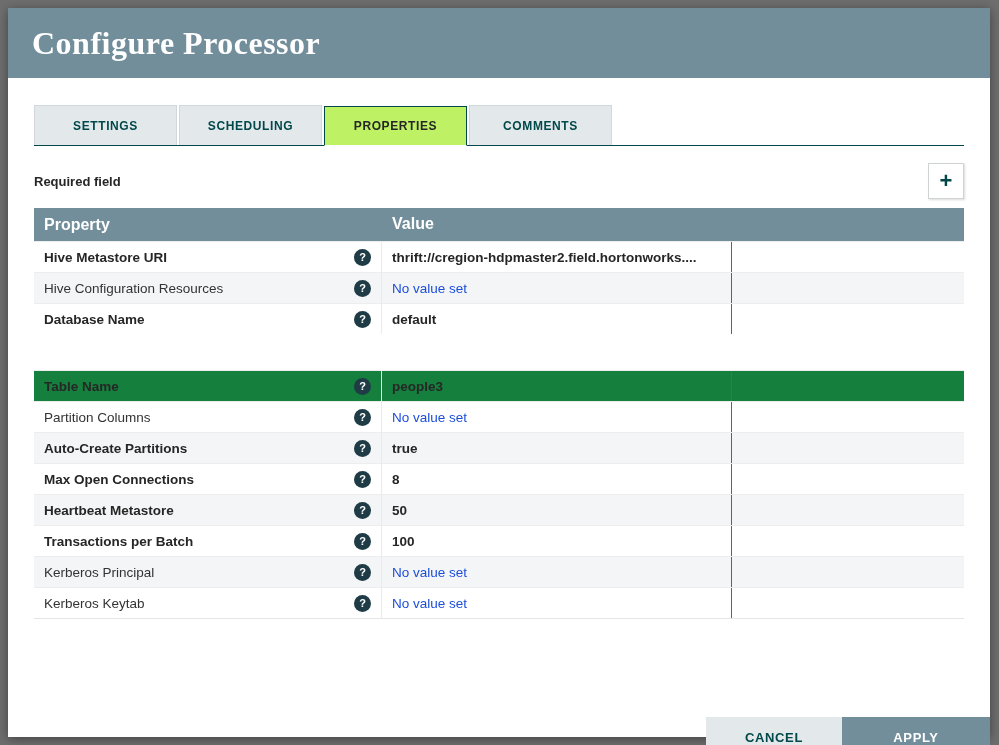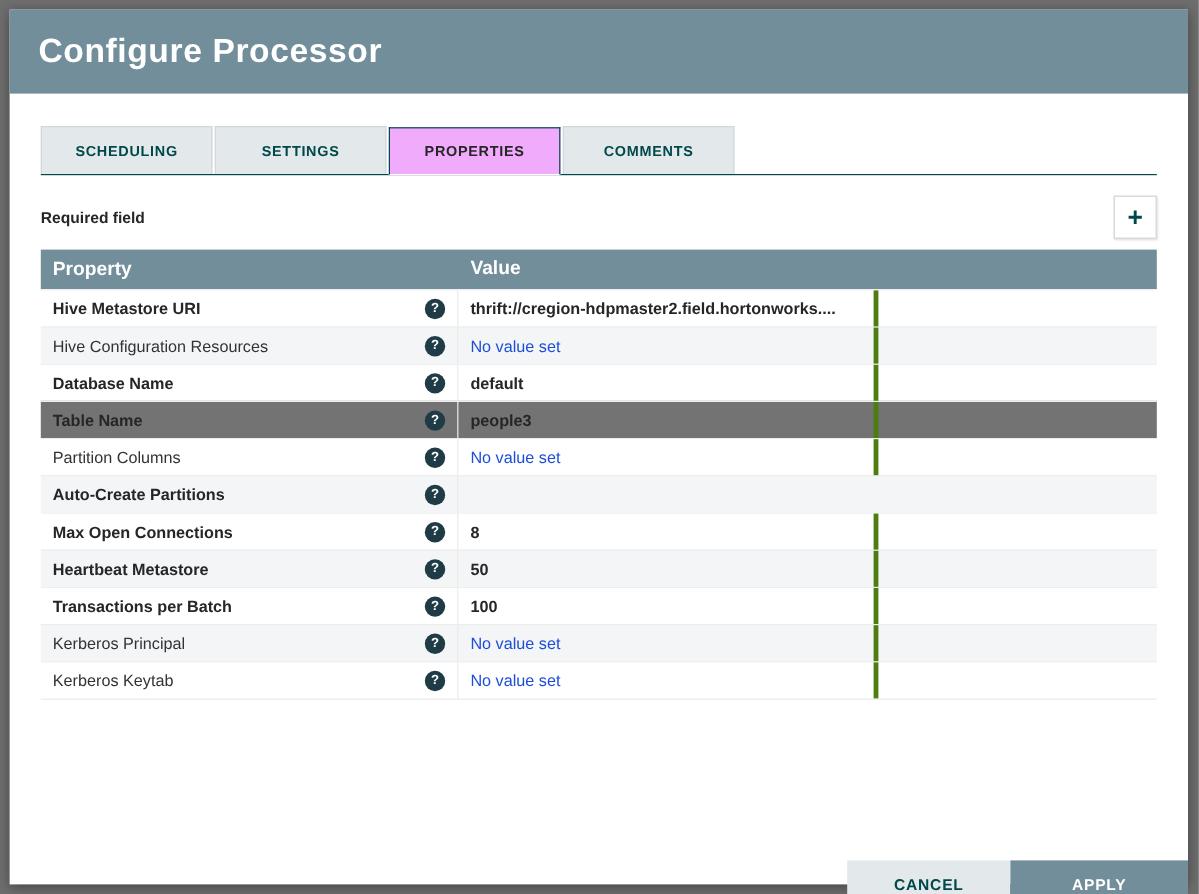--- a/index.html
+++ b/index.html
@@ -18,23 +18,23 @@
   }
   .dialog-header {
     height:70px;
     background:#728e9b;
     display:flex;
     align-items:center;
     padding:0 24px;
   }
   .dialog-title {
     color:#ffffff;
-    font-family:Liberation Sans, sans-serif;
-    font-weight:bold;
-    font-size:28px;
+    font-family:Liberation Serif, serif;
+    font-weight:bold;
+    font-size:32px;
     letter-spacing:.5px;
   }
   .dialog-body {
     position:relative;
     padding:0 26px;
     height:659px;
   }
   
   .tabs {
     display:flex;
@@ -52,21 +52,21 @@
     display:flex;
     align-items:center;
     justify-content:center;
     font-size:12px;
     font-weight:bold;
     letter-spacing:.05em;
     color:#004849;
     cursor:pointer;
   }
   .tab.active {
-    background:#f0abfc;
+    background:#bef264;
     border:1px solid #004849;
     border-bottom:1px solid #ffffff;
     margin-bottom:-1px;
     color:#262626;
   }
   
   .meta-row {
     margin-top:16px;
     display:flex;
     align-items:center;
@@ -107,28 +107,28 @@
   .trow {
     display:flex;
     height:31px;
     align-items:flex-start;
     background:#ffffff;
     border-top:1px solid #ededed;
     font-size:13.5px;
     color:#333333;
   }
   .trow:nth-child(even) { background:#f3f5f6; }
-  .trow.hl { background:#737373; }
+  .trow.hl { background:#15803d;margin-top:36px; }
   .cell { height:100%; display:flex; align-items:center; padding:0 10px; }
   .cell.prop {
     width:348px;
     justify-content:space-between;
     border-right:1px solid #eaeaea;
   }
-  .cell.val  { width:350px; border-right:4px solid #4d7c0f; white-space:nowrap; overflow:hidden; text-overflow:ellipsis; display:block; line-height:31px; }
+  .cell.val  { width:350px; border-right:1px solid #4d7c0f; white-space:nowrap; overflow:hidden; text-overflow:ellipsis; display:block; line-height:31px; }
   .cell.empty{ flex:1; }
   .thead .cell.prop, .thead .cell.val { border-right:1px solid rgba(255,255,255,.0); }
   .trow.req .pname { font-weight:bold; color:#262626; }
   .trow.set .cell.val { font-weight:bold; color:#262626; }
   .trow.unset .cell.val { color:#1d4ed8; font-weight:normal; }
   .help {
     width:17px; height:17px;
     min-width:17px;
     border-radius:50%;
     background:#1f3b45;
@@ -173,22 +173,22 @@
 
 <div class="dialog">
 
   <div class="dialog-header">
     <div class="dialog-title">Configure Processor</div>
   </div>
 
   <div class="dialog-body">
 
     <div class="tabs">
+      <div class="tab">SETTINGS</div>
       <div class="tab">SCHEDULING</div>
-      <div class="tab">SETTINGS</div>
       <div class="tab active">PROPERTIES</div>
       <div class="tab">COMMENTS</div>
     </div>
 
     <div class="meta-row">
       <div class="required-field">Required field</div>
       <div class="add-btn">
         <span>+</span>
       </div>
     </div>
@@ -238,20 +238,21 @@
               <span class="help">?</span>
             </div>
             <div class="cell val">No value set</div>
             <div class="cell empty"></div>
           </div>
           <div class="trow req set">
             <div class="cell prop">
               <span class="pname">Auto-Create Partitions</span>
               <span class="help">?</span>
             </div>
+            <div class="cell val">true</div>
             <div class="cell empty"></div>
           </div>
           <div class="trow req set">
             <div class="cell prop">
               <span class="pname">Max Open Connections</span>
               <span class="help">?</span>
             </div>
             <div class="cell val">8</div>
             <div class="cell empty"></div>
           </div>

